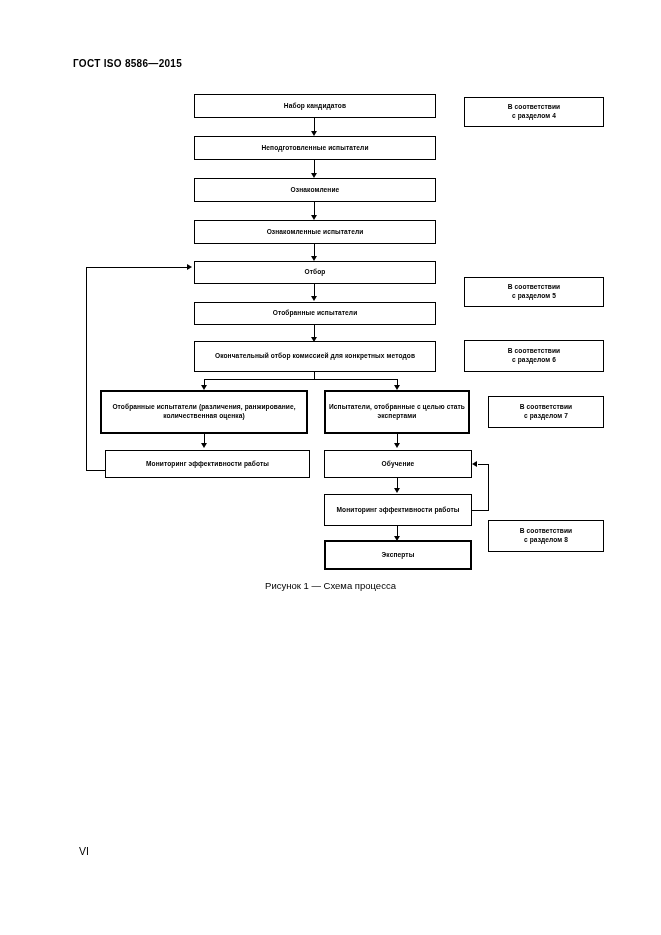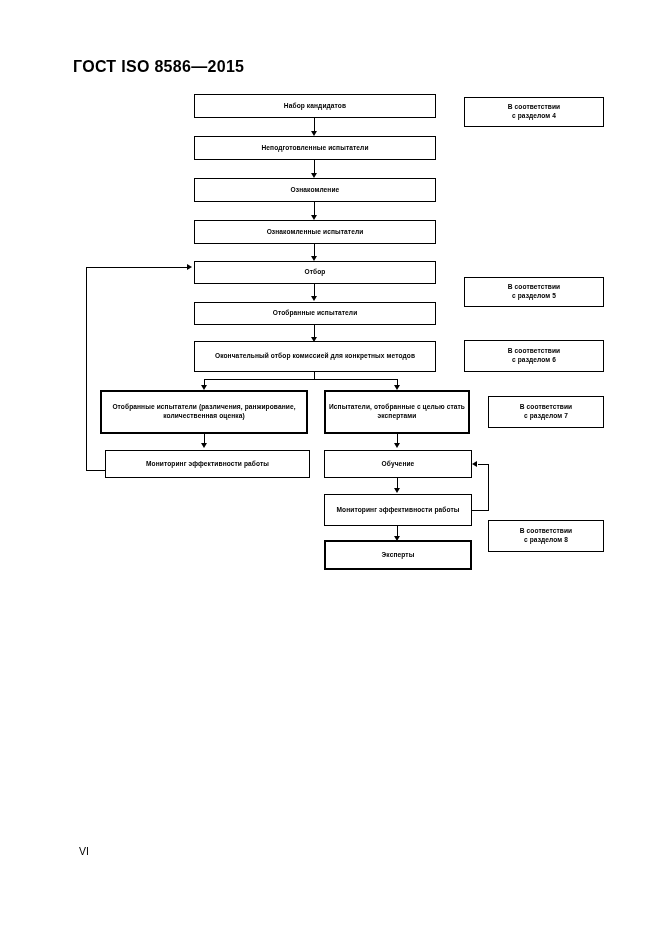--- a/index.html
+++ b/index.html
@@ -14,21 +14,21 @@
     position: relative;
     width: 661px;
     height: 935px;
     background: #ffffff;
     overflow: hidden;
   }
   .doc-header {
     position: absolute;
     left: 73px;
     top: 58px;
-    font-size: 16px;
+    font-size: 10px;
     font-weight: bold;
     letter-spacing: 0.3px;
     color: #000000;
   }
   .page-number {
     position: absolute;
     left: 79px;
     top: 845px;
     font-size: 10.5px;
     color: #000000;
@@ -202,16 +202,17 @@
   <div class="fbox ref" style="left:488px; top:396px; width:116px; height:32px; flex-direction:column;">
     <span>В соответствии</span>
     <span>с разделом 7</span>
   </div>
 
   <div class="fbox ref" style="left:488px; top:520px; width:116px; height:32px; flex-direction:column;">
     <span>В соответствии</span>
     <span>с разделом 8</span>
   </div>
 
+  <div class="figure-caption">Рисунок 1 — Схема процесса</div>
 
   <div class="page-number">VI</div>
 
 </div>
 
 </body></html>

